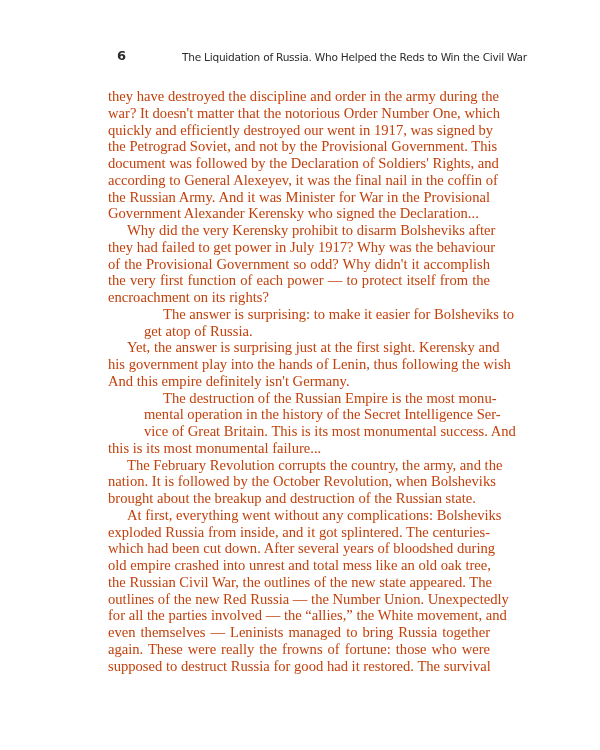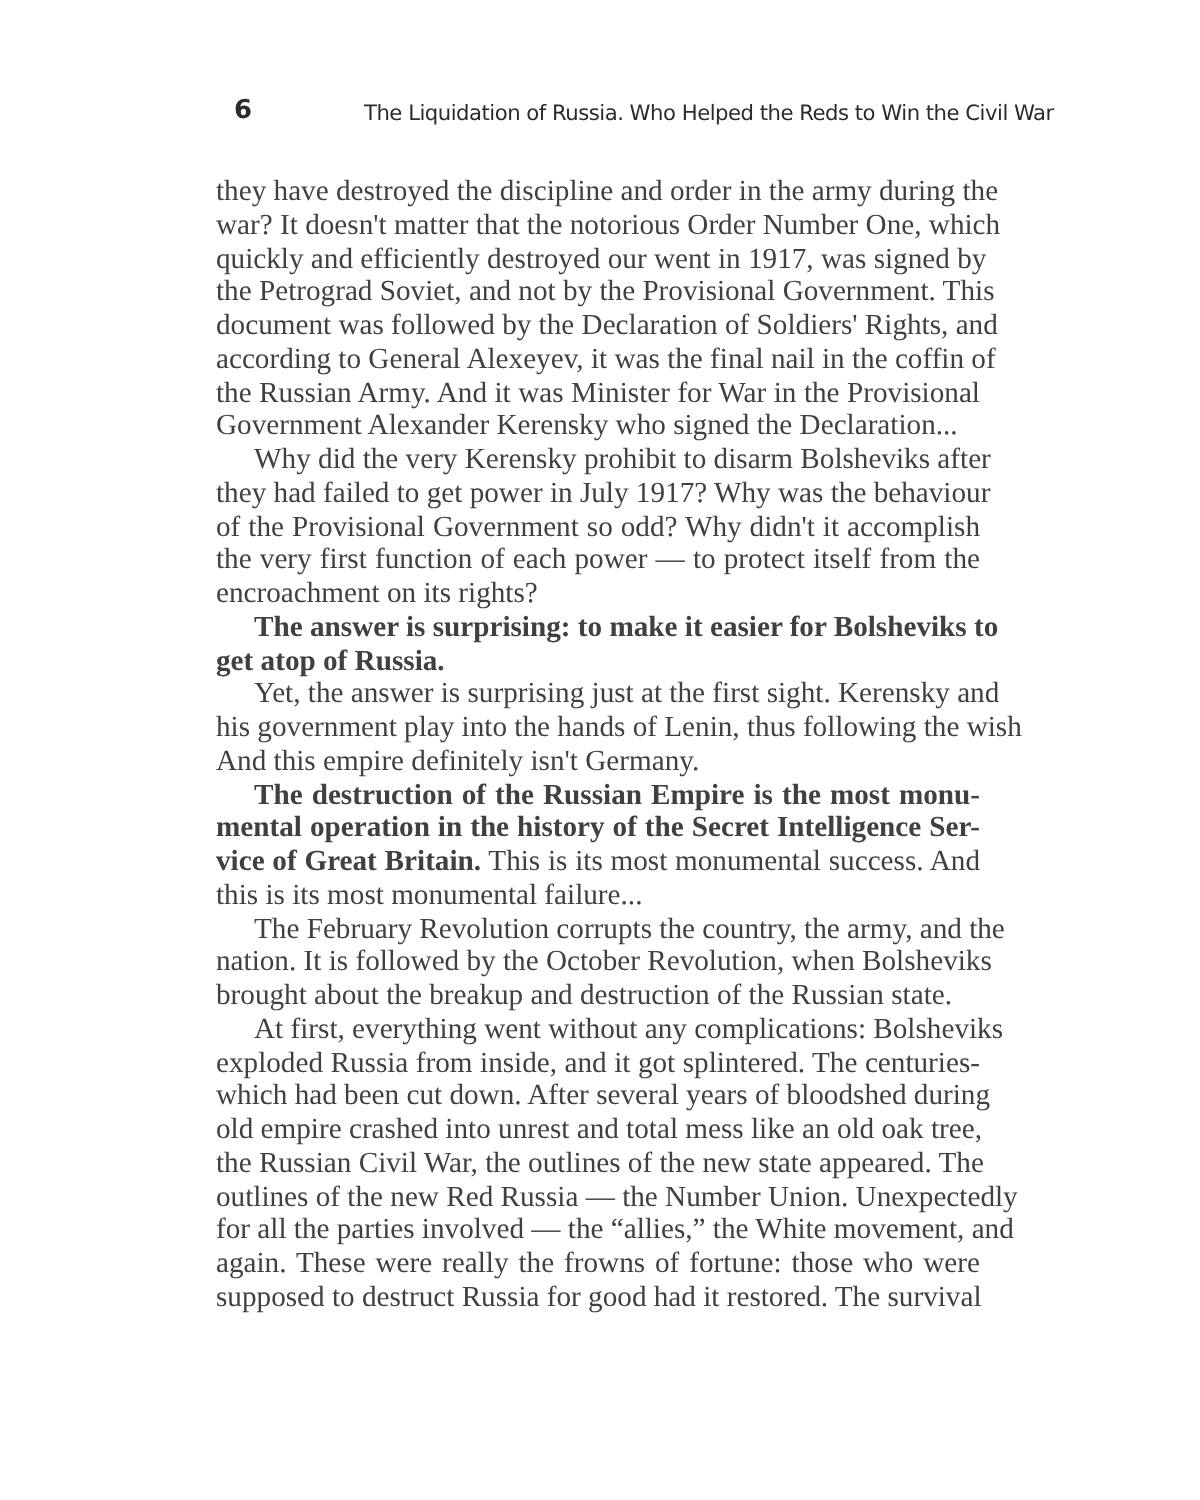--- a/index.html
+++ b/index.html
@@ -47,37 +47,37 @@
       margin-left: 16px;
     }
     .body-text {
       position: absolute;
       left: 108px;
       top: 88px;
       width: 382px;
       font-family: "Liberation Serif", serif;
       font-size: 14.6px;
       line-height: 16.75px;
-      color: #404040;
+      color: #c2410c;
     }
     .line {
       display: block;
       white-space: nowrap;
       text-align: justify;
       text-align-last: justify;
       height: 16.75px;
       overflow: visible;
     }
     .line.last {
       text-align-last: left;
     }
     .line.indent {
       padding-left: 19px;
     }
-    .bold { font-weight: bold; }
+    .bold { font-weight: normal; margin-left: 36px; }
   </style>
 </head>
 <body>
 
 <div class="page">
   <div class="running-head">
     <span class="page-number">6</span>
     <span class="running-title">The Liquidation of Russia. Who Helped the Reds to Win the Civil War</span>
   </div>
 
@@ -107,16 +107,17 @@
       <span class="line indent">The February Revolution corrupts the country, the army, and the</span>
       <span class="line">nation. It is followed by the October Revolution, when Bolsheviks</span>
       <span class="line last">brought about the breakup and destruction of the Russian state.</span>
       <span class="line indent">At first, everything went without any complications: Bolsheviks</span>
       <span class="line">exploded Russia from inside, and it got splintered. The centuries-</span>
       <span class="line">which had been cut down. After several years of bloodshed during</span>
       <span class="line">old empire crashed into unrest and total mess like an old oak tree,</span>
       <span class="line">the Russian Civil War, the outlines of the new state appeared. The</span>
       <span class="line">outlines of the new Red Russia — the Number Union. Unexpectedly</span>
       <span class="line">for all the parties involved — the “allies,” the White movement, and</span>
+      <span class="line">even themselves — Leninists managed to bring Russia together</span>
       <span class="line">again. These were really the frowns of fortune: those who were</span>
       <span class="line">supposed to destruct Russia for good had it restored. The survival</span>
     </div>
 </div>
 
 </body></html>

